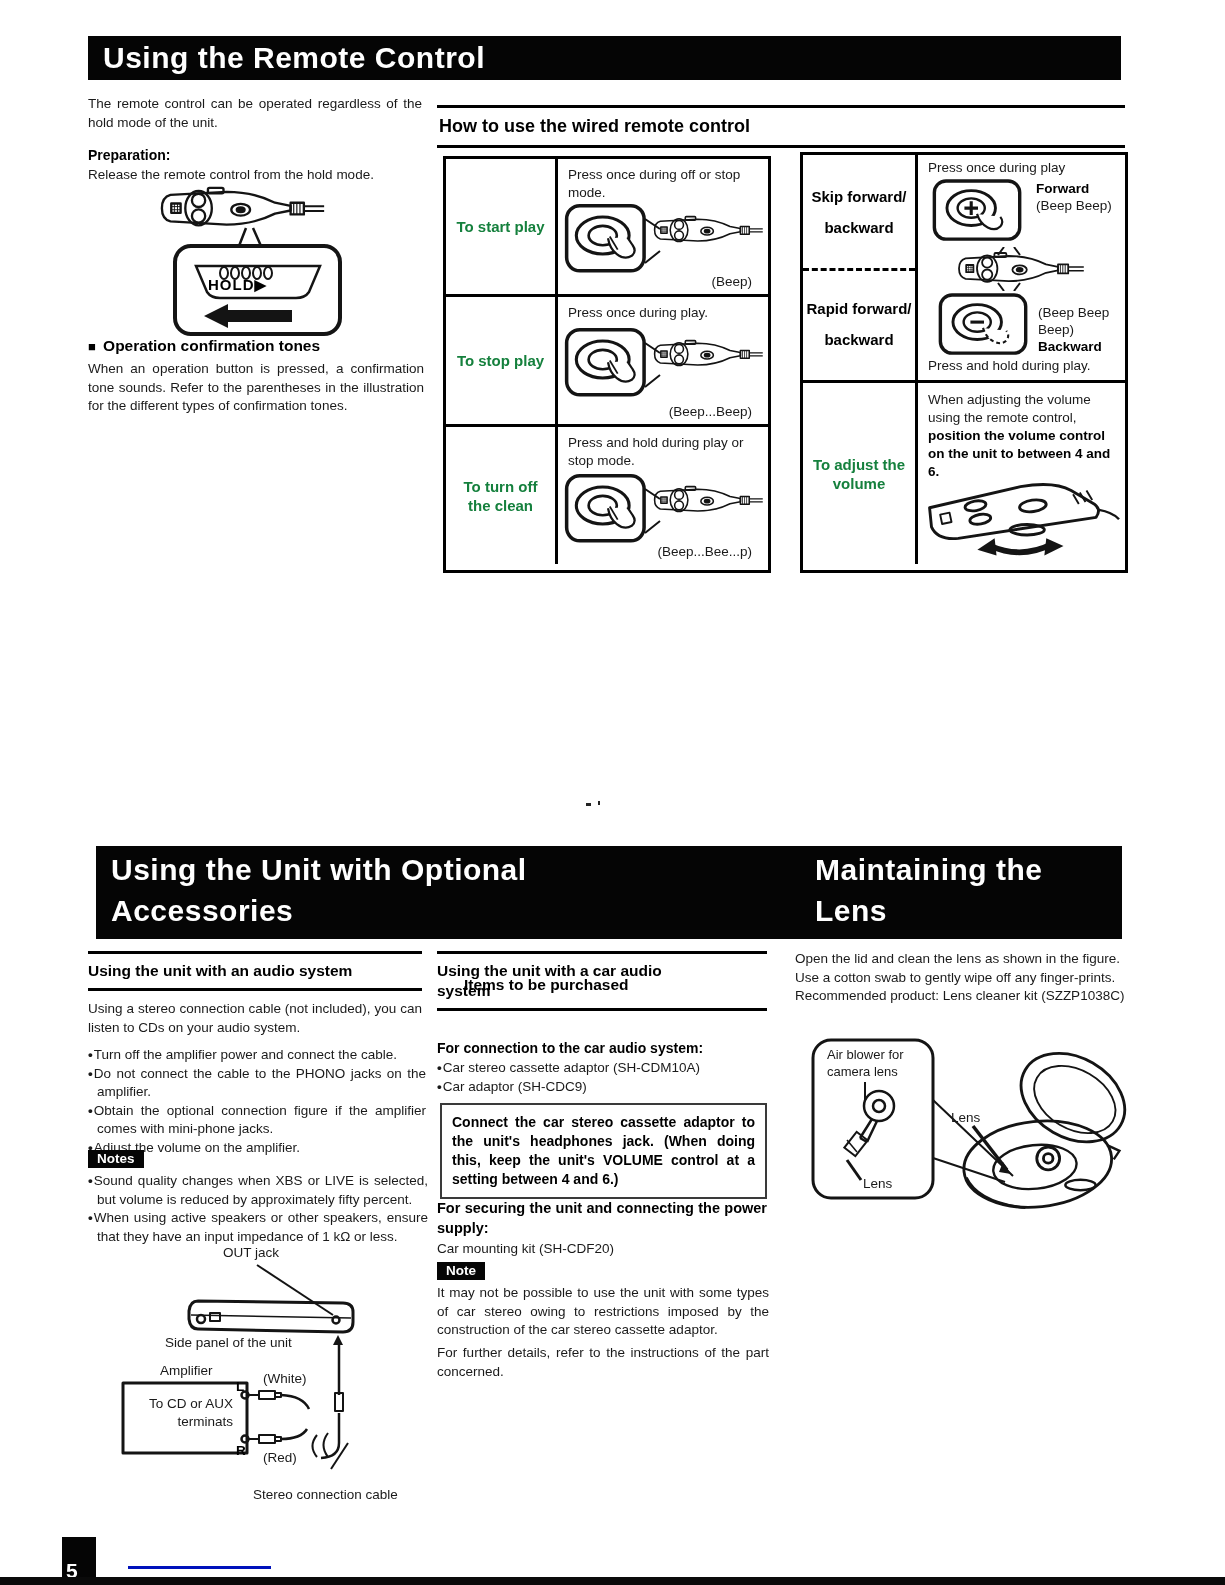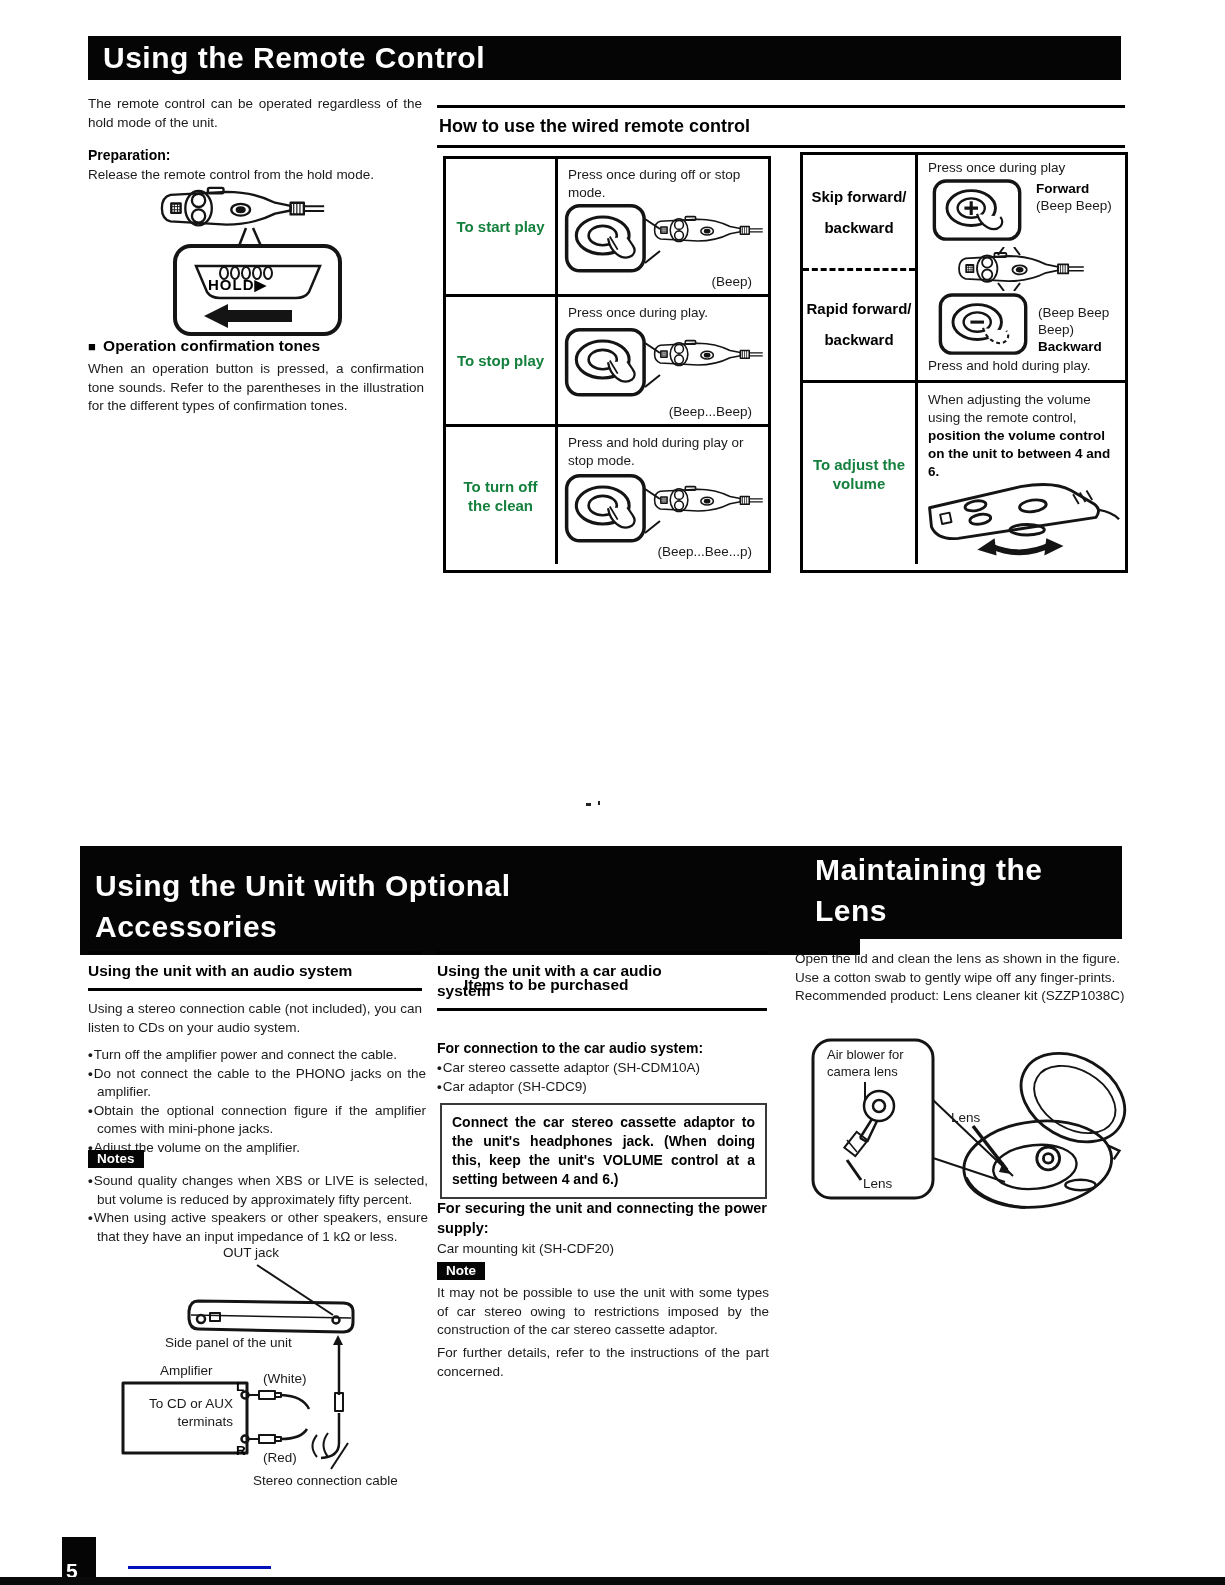--- a/index.html
+++ b/index.html
@@ -4,21 +4,21 @@
 <style>
   html,body{margin:0;padding:0;background:#fff;}
   .page{position:relative;width:1225px;height:1585px;background:#fff;overflow:hidden;
         font-family:"Liberation Sans", sans-serif;color:#1a1a1a;}
   .abs{position:absolute;}
   
   .banner{background:#050505;color:#fff;font-weight:bold;}
   .banner .bl{display:block;padding-left:15px;line-height:41px;font-size:30px;letter-spacing:0.5px;}
   .banner-top{left:88px;top:36px;width:1033px;height:44px;}
   .banner-top .bl{line-height:44px;}
-  .banner-acc{left:80px;top:846px;width:780px;height:90px;padding-top:19px;}
+  .banner-acc{left:96px;top:846px;width:780px;height:90px;padding-top:3px;}
   .banner-lens{left:800px;top:846px;width:322px;height:90px;padding-top:3px;}
   
   .ruled{border-top:3px solid #000;border-bottom:3px solid #000;font-weight:bold;color:#000;}
   .wired-heading{left:437px;top:105px;width:686px;font-size:18px;padding:8px 0 8px 2px;}
   .audio-heading{left:88px;top:951px;width:334px;font-size:15.5px;padding:8px 0;}
   .car-heading{left:437px;top:951px;width:330px;font-size:15.5px;padding:7px 0;line-height:20px;}
   
   .txt{font-size:13.5px;line-height:18.5px;text-align:justify;}
   .b{font-weight:bold;color:#000;}
   
@@ -299,21 +299,21 @@
       </g>
     </svg>
     <span style="left:128px;top:2px;">OUT jack</span>
     <span style="left:70px;top:92px;">Side panel of the unit</span>
     <span style="left:65px;top:120px;">Amplifier</span>
     <span style="left:36px;top:152px;width:102px;line-height:18px;text-align:right;">To CD or AUX terminats</span>
     <span class="b" style="left:141px;top:136px;">L</span>
     <span style="left:168px;top:128px;">(White)</span>
     <span class="b" style="left:141px;top:200px;">R</span>
     <span style="left:168px;top:207px;">(Red)</span>
-    <span style="left:158px;top:230px;">Stereo connection cable</span>
+    <span style="left:158px;top:244px;">Stereo connection cable</span>
   </div>
 
   <div class="abs ruled car-heading">
     <div>Using the unit with a car audio</div>
     <div>system</div>
   </div>
 
   <div class="abs b" style="left:437px;top:976px;font-size:15.5px;margin-left:27px;">Items to be purchased</div>
   <div class="abs b" style="left:437px;top:1040px;font-size:14px;">For connection to the car audio system:</div>
 

